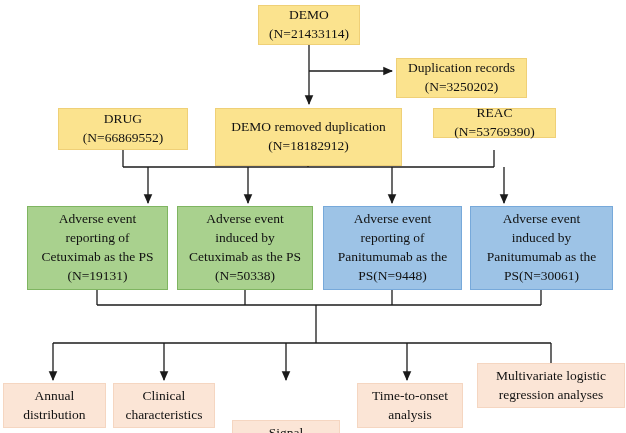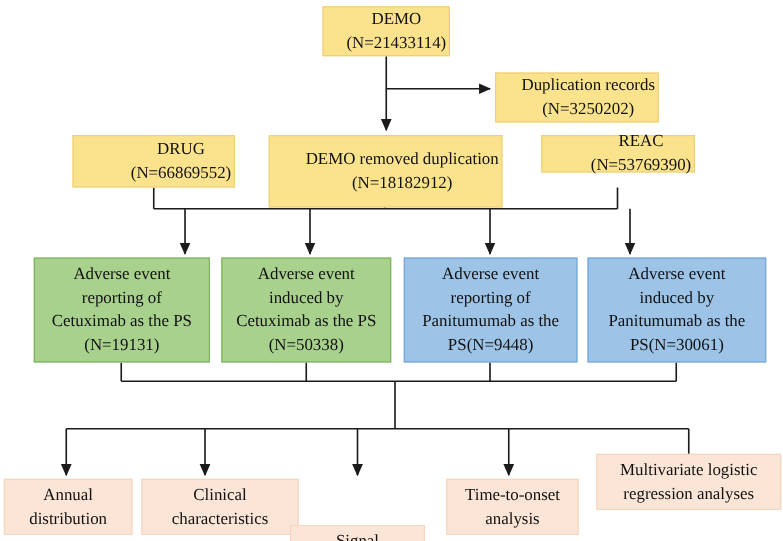--- a/index.html
+++ b/index.html
@@ -13,21 +13,21 @@
   }
   .node{
     position:absolute;
     display:flex;align-items:center;justify-content:center;
     text-align:center;
     white-space:pre-line;
     font-size:13.5px;line-height:1.4;
     box-sizing:border-box;
     padding:1px 2px;
   }
-  .fill-yellow{background:var(--yellow);border:1px solid var(--yellowBorder);justify-content:flex-end;}
+  .fill-yellow{background:var(--yellow);border:1px solid var(--yellowBorder);}
   .fill-green {background:var(--green); border:1px solid var(--greenBorder);}
   .fill-blue  {background:var(--blue);  border:1px solid var(--blueBorder);}
   .fill-peach {background:var(--peach); border:1px solid var(--peachBorder);}
   svg.wires{position:absolute;left:0;top:0;width:626px;height:433px;pointer-events:none;}
   svg.wires line{stroke:var(--line,#1b1b1b);stroke-width:1.3;}
   svg.wires .arrowhead{fill:var(--line,#1b1b1b);}
 </style>
 </head>
 <body>
 
@@ -114,21 +114,21 @@
     <span>Adverse event
 induced by
 Panitumumab as the
 PS(N=30061)</span>
   </div>
 
   <div class="node fill-peach" style="left:3px;top:383px;width:103px;height:45px;">
     <span>Annual
 distribution</span>
   </div>
-  <div class="node fill-peach" style="left:113px;top:383px;width:126px;height:45px;">
+  <div class="node fill-peach" style="left:113px;top:383px;width:102px;height:45px;">
     <span>Clinical
 characteristics</span>
   </div>
   <div class="node fill-peach" style="left:232px;top:383px;width:108px;height:45px;margin-top:37px;">
     <span>Signal
 detection(ROR)</span>
   </div>
   <div class="node fill-peach" style="left:357px;top:383px;width:106px;height:45px;">
     <span>Time-to-onset
 analysis</span>

